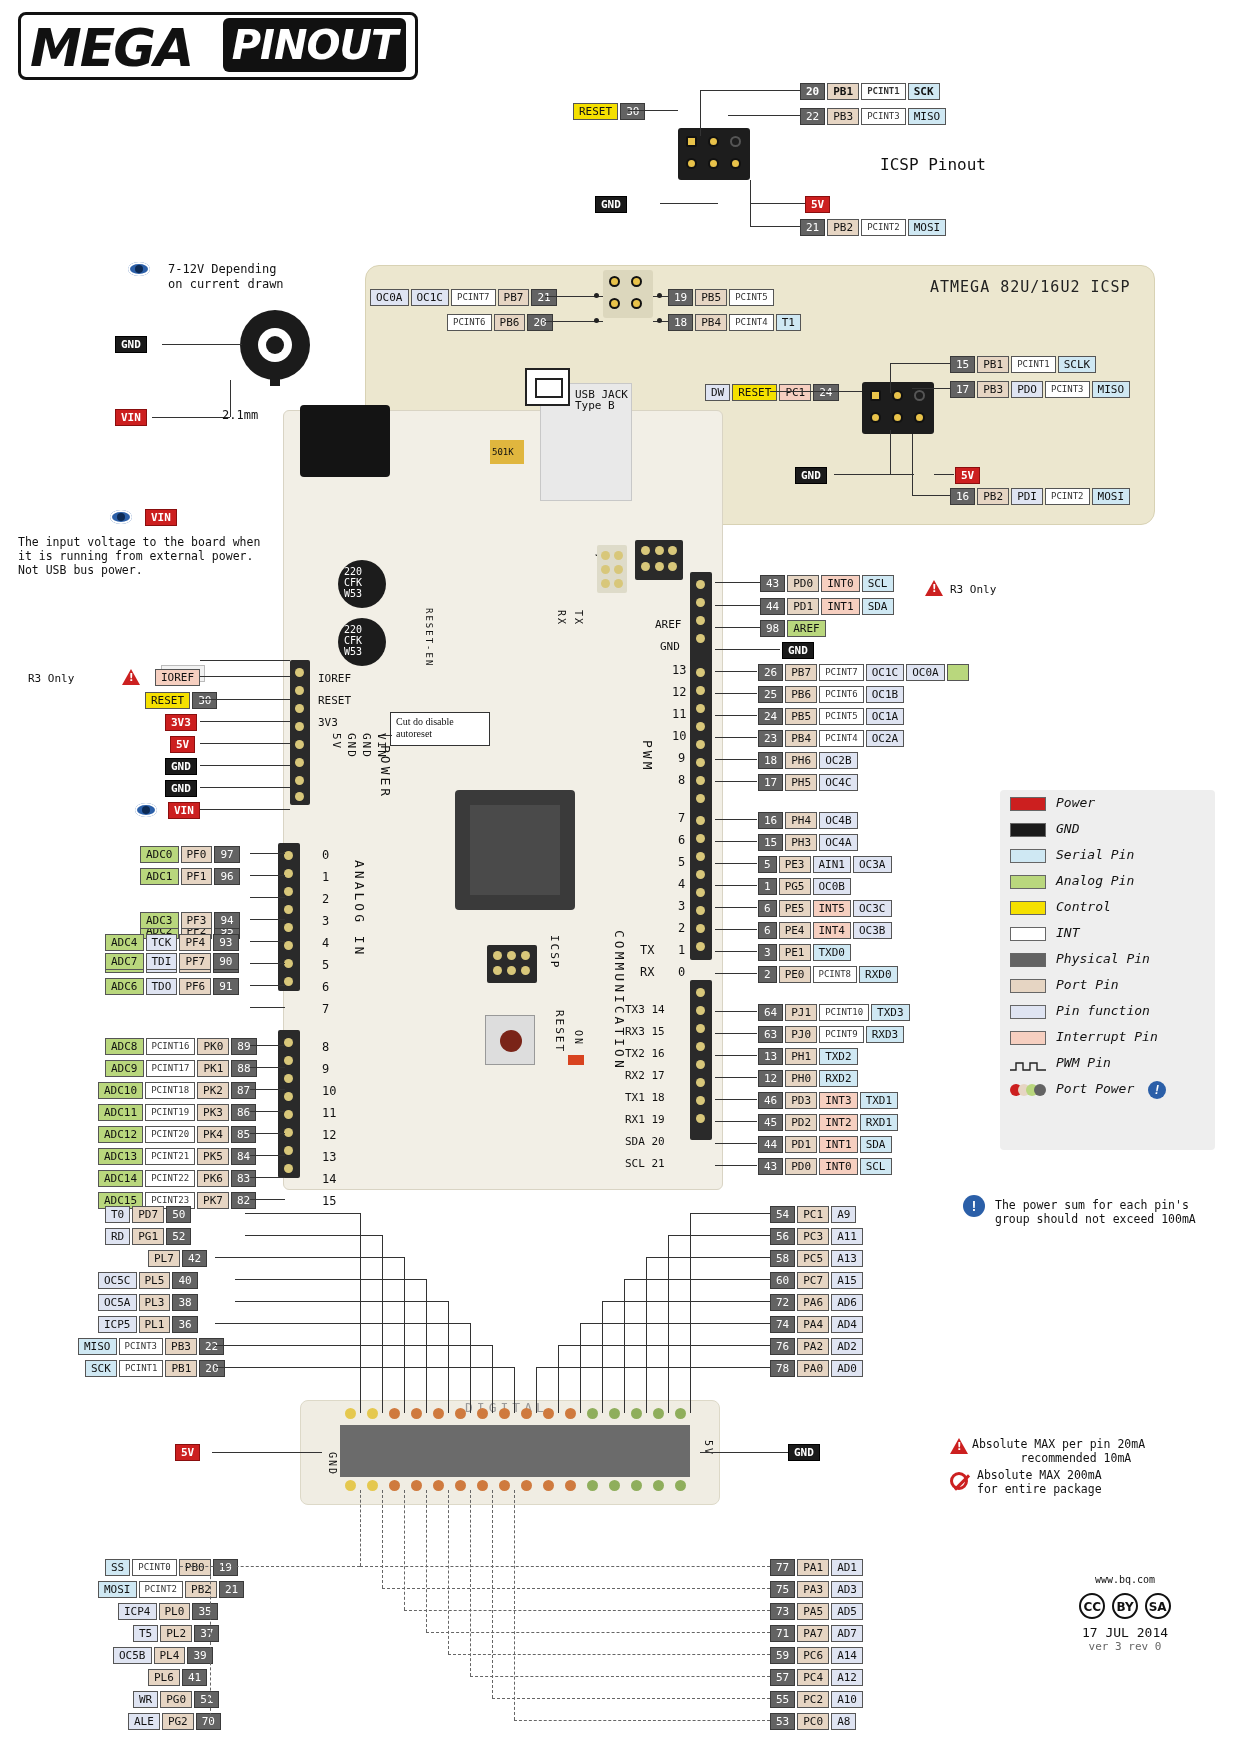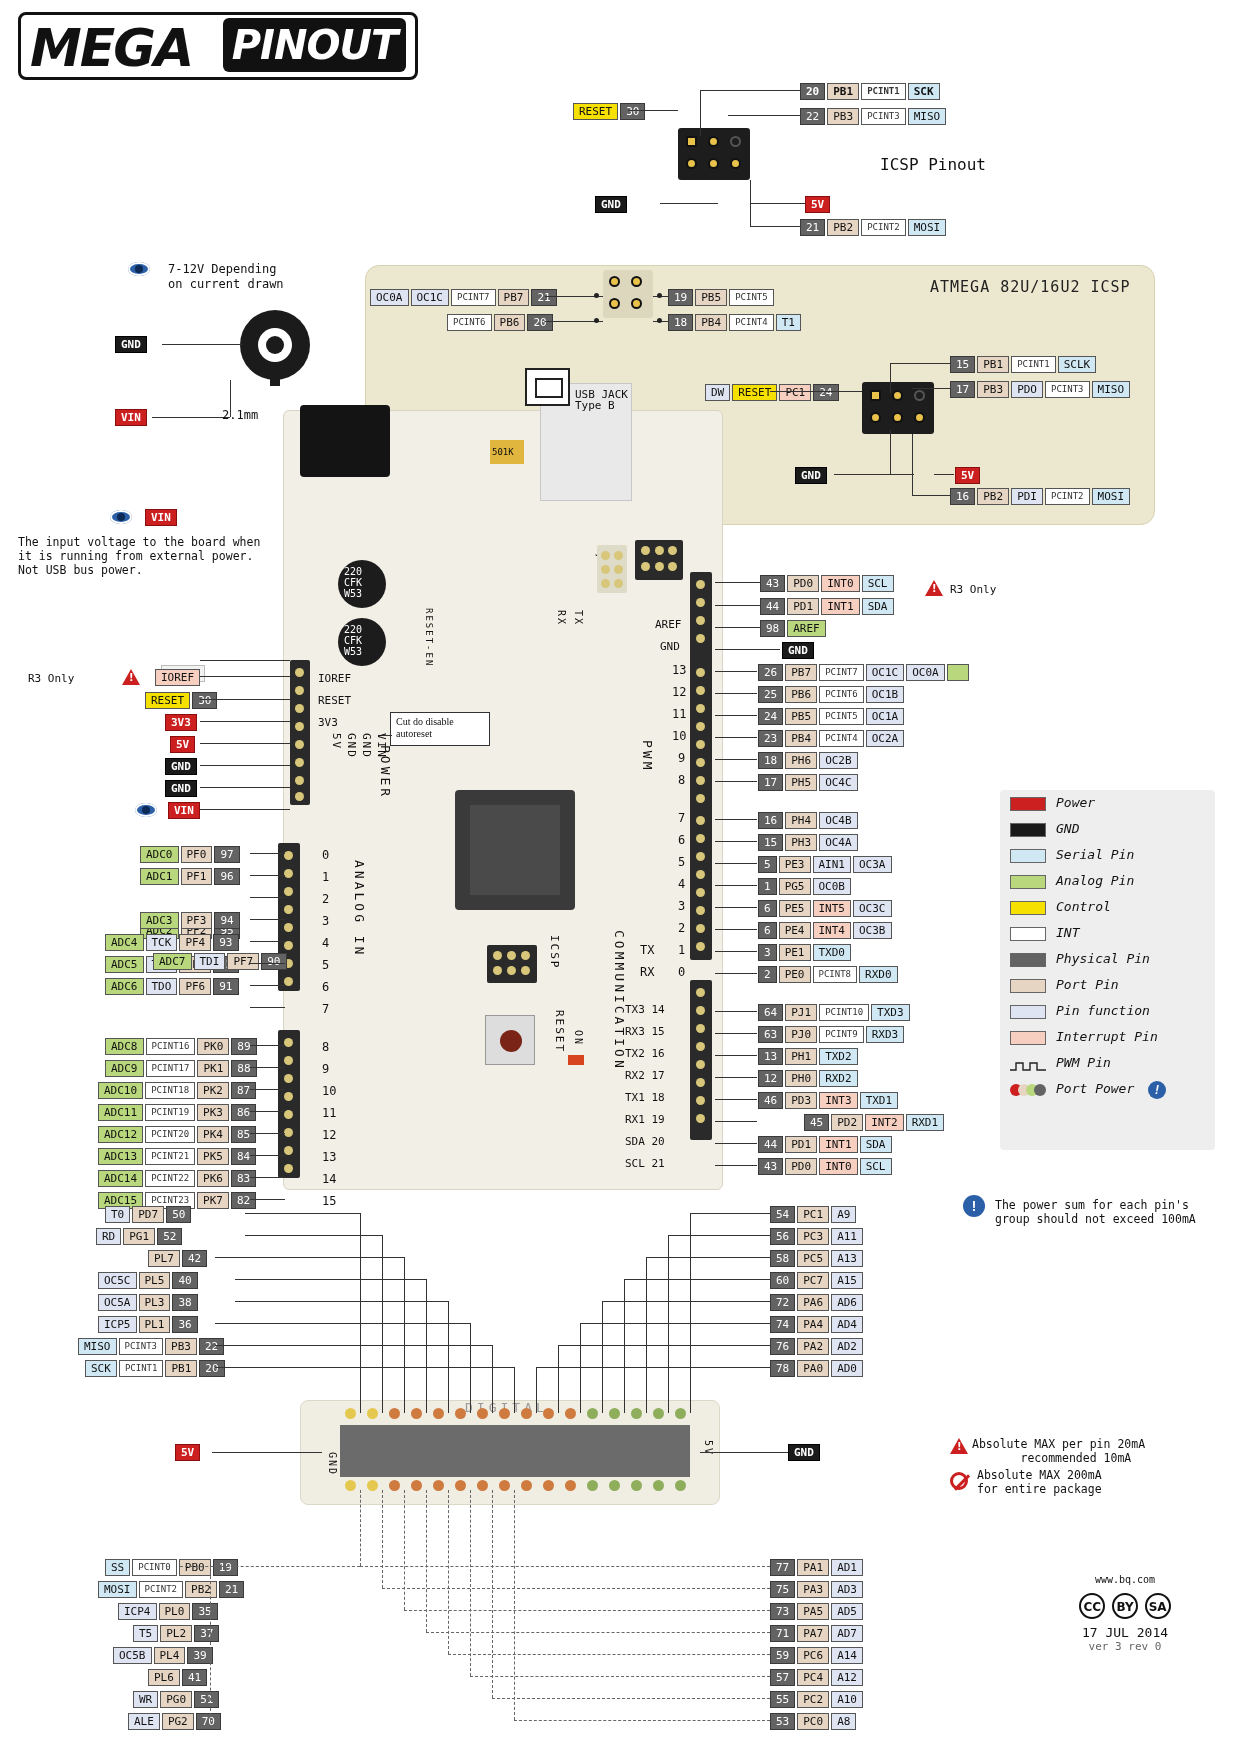--- a/index.html
+++ b/index.html
@@ -458,21 +458,21 @@
 </div>
 <div class="row" style="left:105px; top:933px;">
   <span class="chip c-analog">ADC4</span><span class="chip c-func">TCK</span><span class="chip c-port">PF4</span><span class="chip c-phys">93</span>
 </div>
 <div class="row" style="left:105px; top:955px;">
   <span class="chip c-analog">ADC5</span><span class="chip c-func">TMS</span><span class="chip c-port">PF5</span><span class="chip c-phys">92</span>
 </div>
 <div class="row" style="left:105px; top:977px;">
   <span class="chip c-analog">ADC6</span><span class="chip c-func">TDO</span><span class="chip c-port">PF6</span><span class="chip c-phys">91</span>
 </div>
-<div class="row" style="left:105px; top:952px;margin-left:48px;">
+<div class="row" style="left:105px; top:952px;">
   <span class="chip c-analog">ADC7</span><span class="chip c-func">TDI</span><span class="chip c-port">PF7</span><span class="chip c-phys">90</span>
 </div>
 
 <div class="row" style="left:105px; top:1037px;">
   <span class="chip c-analog">ADC8</span><span class="chip c-pcint">PCINT16</span><span class="chip c-port">PK0</span><span class="chip c-phys">89</span>
 </div>
 <div class="row" style="left:105px; top:1059px;">
   <span class="chip c-analog">ADC9</span><span class="chip c-pcint">PCINT17</span><span class="chip c-port">PK1</span><span class="chip c-phys">88</span>
 </div>
 <div class="row" style="left:98px; top:1081px;">
@@ -648,21 +648,21 @@
 </div>
 <div class="row" style="left:758px; top:1047px;">
   <span class="chip c-phys">13</span><span class="chip c-port">PH1</span><span class="chip c-serial">TXD2</span>
 </div>
 <div class="row" style="left:758px; top:1069px;">
   <span class="chip c-phys">12</span><span class="chip c-port">PH0</span><span class="chip c-serial">RXD2</span>
 </div>
 <div class="row" style="left:758px; top:1091px;">
   <span class="chip c-phys">46</span><span class="chip c-port">PD3</span><span class="chip c-intr">INT3</span><span class="chip c-serial">TXD1</span>
 </div>
-<div class="row" style="left:758px; top:1113px;margin-left:46px;">
+<div class="row" style="left:758px; top:1113px;">
   <span class="chip c-phys">45</span><span class="chip c-port">PD2</span><span class="chip c-intr">INT2</span><span class="chip c-serial">RXD1</span>
 </div>
 <div class="row" style="left:758px; top:1135px;">
   <span class="chip c-phys">44</span><span class="chip c-port">PD1</span><span class="chip c-intr">INT1</span><span class="chip c-serial">SDA</span>
 </div>
 <div class="row" style="left:758px; top:1157px;">
   <span class="chip c-phys">43</span><span class="chip c-port">PD0</span><span class="chip c-intr">INT0</span><span class="chip c-serial">SCL</span>
 </div>
 
 <div class="ln lnh" style="left:715px; top:671px; width:42px;"></div>
@@ -778,21 +778,21 @@
   <div style="position:absolute;left:242px;top:0;width:11px;height:11px;border-radius:50%;background:#8fae5c;"></div>
   <div style="position:absolute;left:264px;top:0;width:11px;height:11px;border-radius:50%;background:#8fae5c;"></div>
   <div style="position:absolute;left:286px;top:0;width:11px;height:11px;border-radius:50%;background:#8fae5c;"></div>
   <div style="position:absolute;left:308px;top:0;width:11px;height:11px;border-radius:50%;background:#8fae5c;"></div>
   <div style="position:absolute;left:330px;top:0;width:11px;height:11px;border-radius:50%;background:#8fae5c;"></div>
 </div>
 
 <div class="row" style="left:105px; top:1205px;">
   <span class="chip c-func">T0</span><span class="chip c-port">PD7</span><span class="chip c-phys">50</span>
 </div>
-<div class="row" style="left:96px; top:1227px;">
+<div class="row" style="left:105px; top:1227px;">
   <span class="chip c-func">RD</span><span class="chip c-port">PG1</span><span class="chip c-phys">52</span>
 </div>
 <div class="row" style="left:148px; top:1249px;">
   <span class="chip c-port">PL7</span><span class="chip c-phys">42</span>
 </div>
 <div class="row" style="left:98px; top:1271px;">
   <span class="chip c-func">OC5C</span><span class="chip c-port">PL5</span><span class="chip c-phys">40</span>
 </div>
 <div class="row" style="left:98px; top:1293px;">
   <span class="chip c-func">OC5A</span><span class="chip c-port">PL3</span><span class="chip c-phys">38</span>

